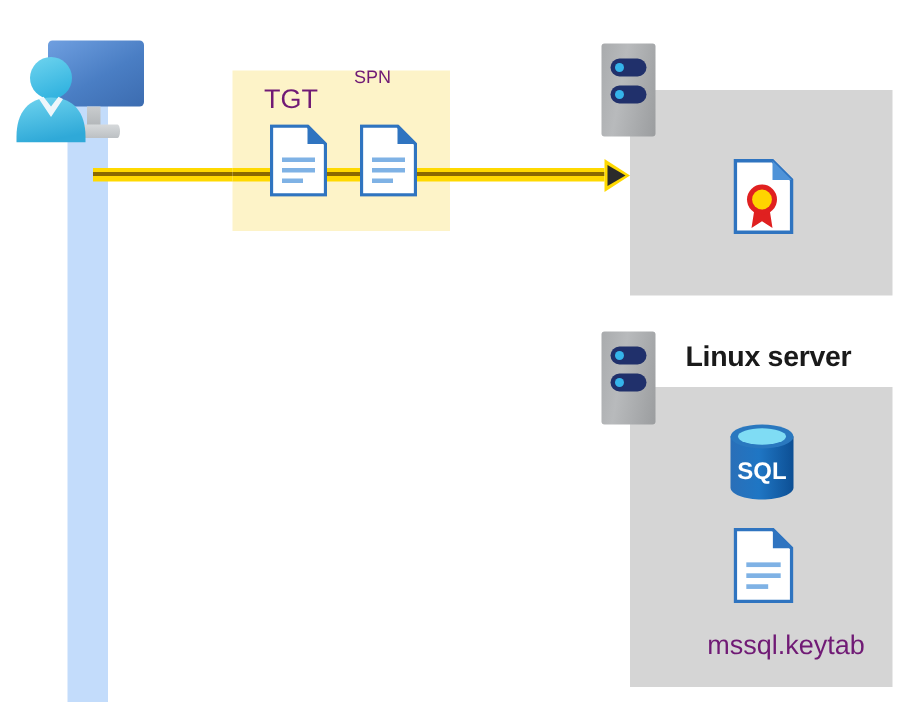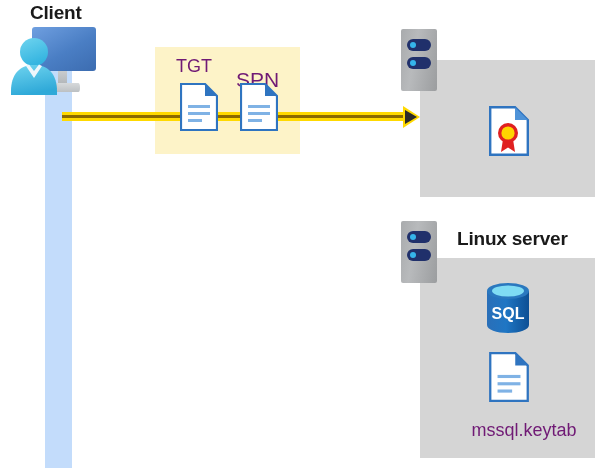--- a/index.html
+++ b/index.html
@@ -89,21 +89,20 @@
     position:absolute;
     background:#35b4ea;
     border-radius:50%;
   }
 </style>
 </head>
 <body>
 
 <div id="stage">
 
-  <div class="abs title-bold" style="left:30px;top:2px;font-size:19px;">Client</div>
 
   <div class="abs lifeline" style="left:45px;top:70px;width:27px;height:398px;"></div>
 
   <div class="abs" style="left:8px;top:25px;width:88px;height:70px;">
     <div class="abs monitor-screen" style="left:24px;top:2px;width:64px;height:44px;"></div>
     <div class="abs monitor-neck" style="left:50px;top:46px;width:9px;height:14px;"></div>
     <div class="abs monitor-base" style="left:38px;top:58px;width:34px;height:9px;"></div>
 
     <svg class="abs" style="left:0px;top:12px;" width="52" height="58" viewBox="0 0 52 58">
       <defs>
@@ -130,21 +129,21 @@
 
   <div class="abs label-plain" style="left:176px;top:56px;font-size:18px;">TGT</div>
   <svg class="abs" style="left:180px;top:83px;" width="38" height="48" viewBox="0 0 38 48">
     <path d="M1 1 L25 1 L37 13 L37 47 L1 47 Z" fill="#ffffff" stroke="#2f74c0" stroke-width="2.2"></path>
     <path d="M25 1 L37 13 L25 13 Z" fill="#2f74c0"></path>
     <rect x="8" y="22" width="22" height="3" fill="#7fb2e5"></rect>
     <rect x="8" y="29" width="22" height="3" fill="#7fb2e5"></rect>
     <rect x="8" y="36" width="14" height="3" fill="#7fb2e5"></rect>
   </svg>
 
-  <div class="abs label-plain" style="left:236px;top:68px;font-size:21px;">SPN</div>
+  <div class="abs label-plain" style="left:236px;top:44px;font-size:12px;">SPN</div>
   <svg class="abs" style="left:240px;top:83px;" width="38" height="48" viewBox="0 0 38 48">
     <path d="M1 1 L25 1 L37 13 L37 47 L1 47 Z" fill="#ffffff" stroke="#2f74c0" stroke-width="2.2"></path>
     <path d="M25 1 L37 13 L25 13 Z" fill="#2f74c0"></path>
     <rect x="8" y="22" width="22" height="3" fill="#7fb2e5"></rect>
     <rect x="8" y="29" width="22" height="3" fill="#7fb2e5"></rect>
     <rect x="8" y="36" width="14" height="3" fill="#7fb2e5"></rect>
   </svg>
 
   <div class="abs arrow-line" style="left:300px;top:112px;width:103px;height:9px;"></div>
   <div class="abs arrow-head" style="left:403px;top:106px;">

